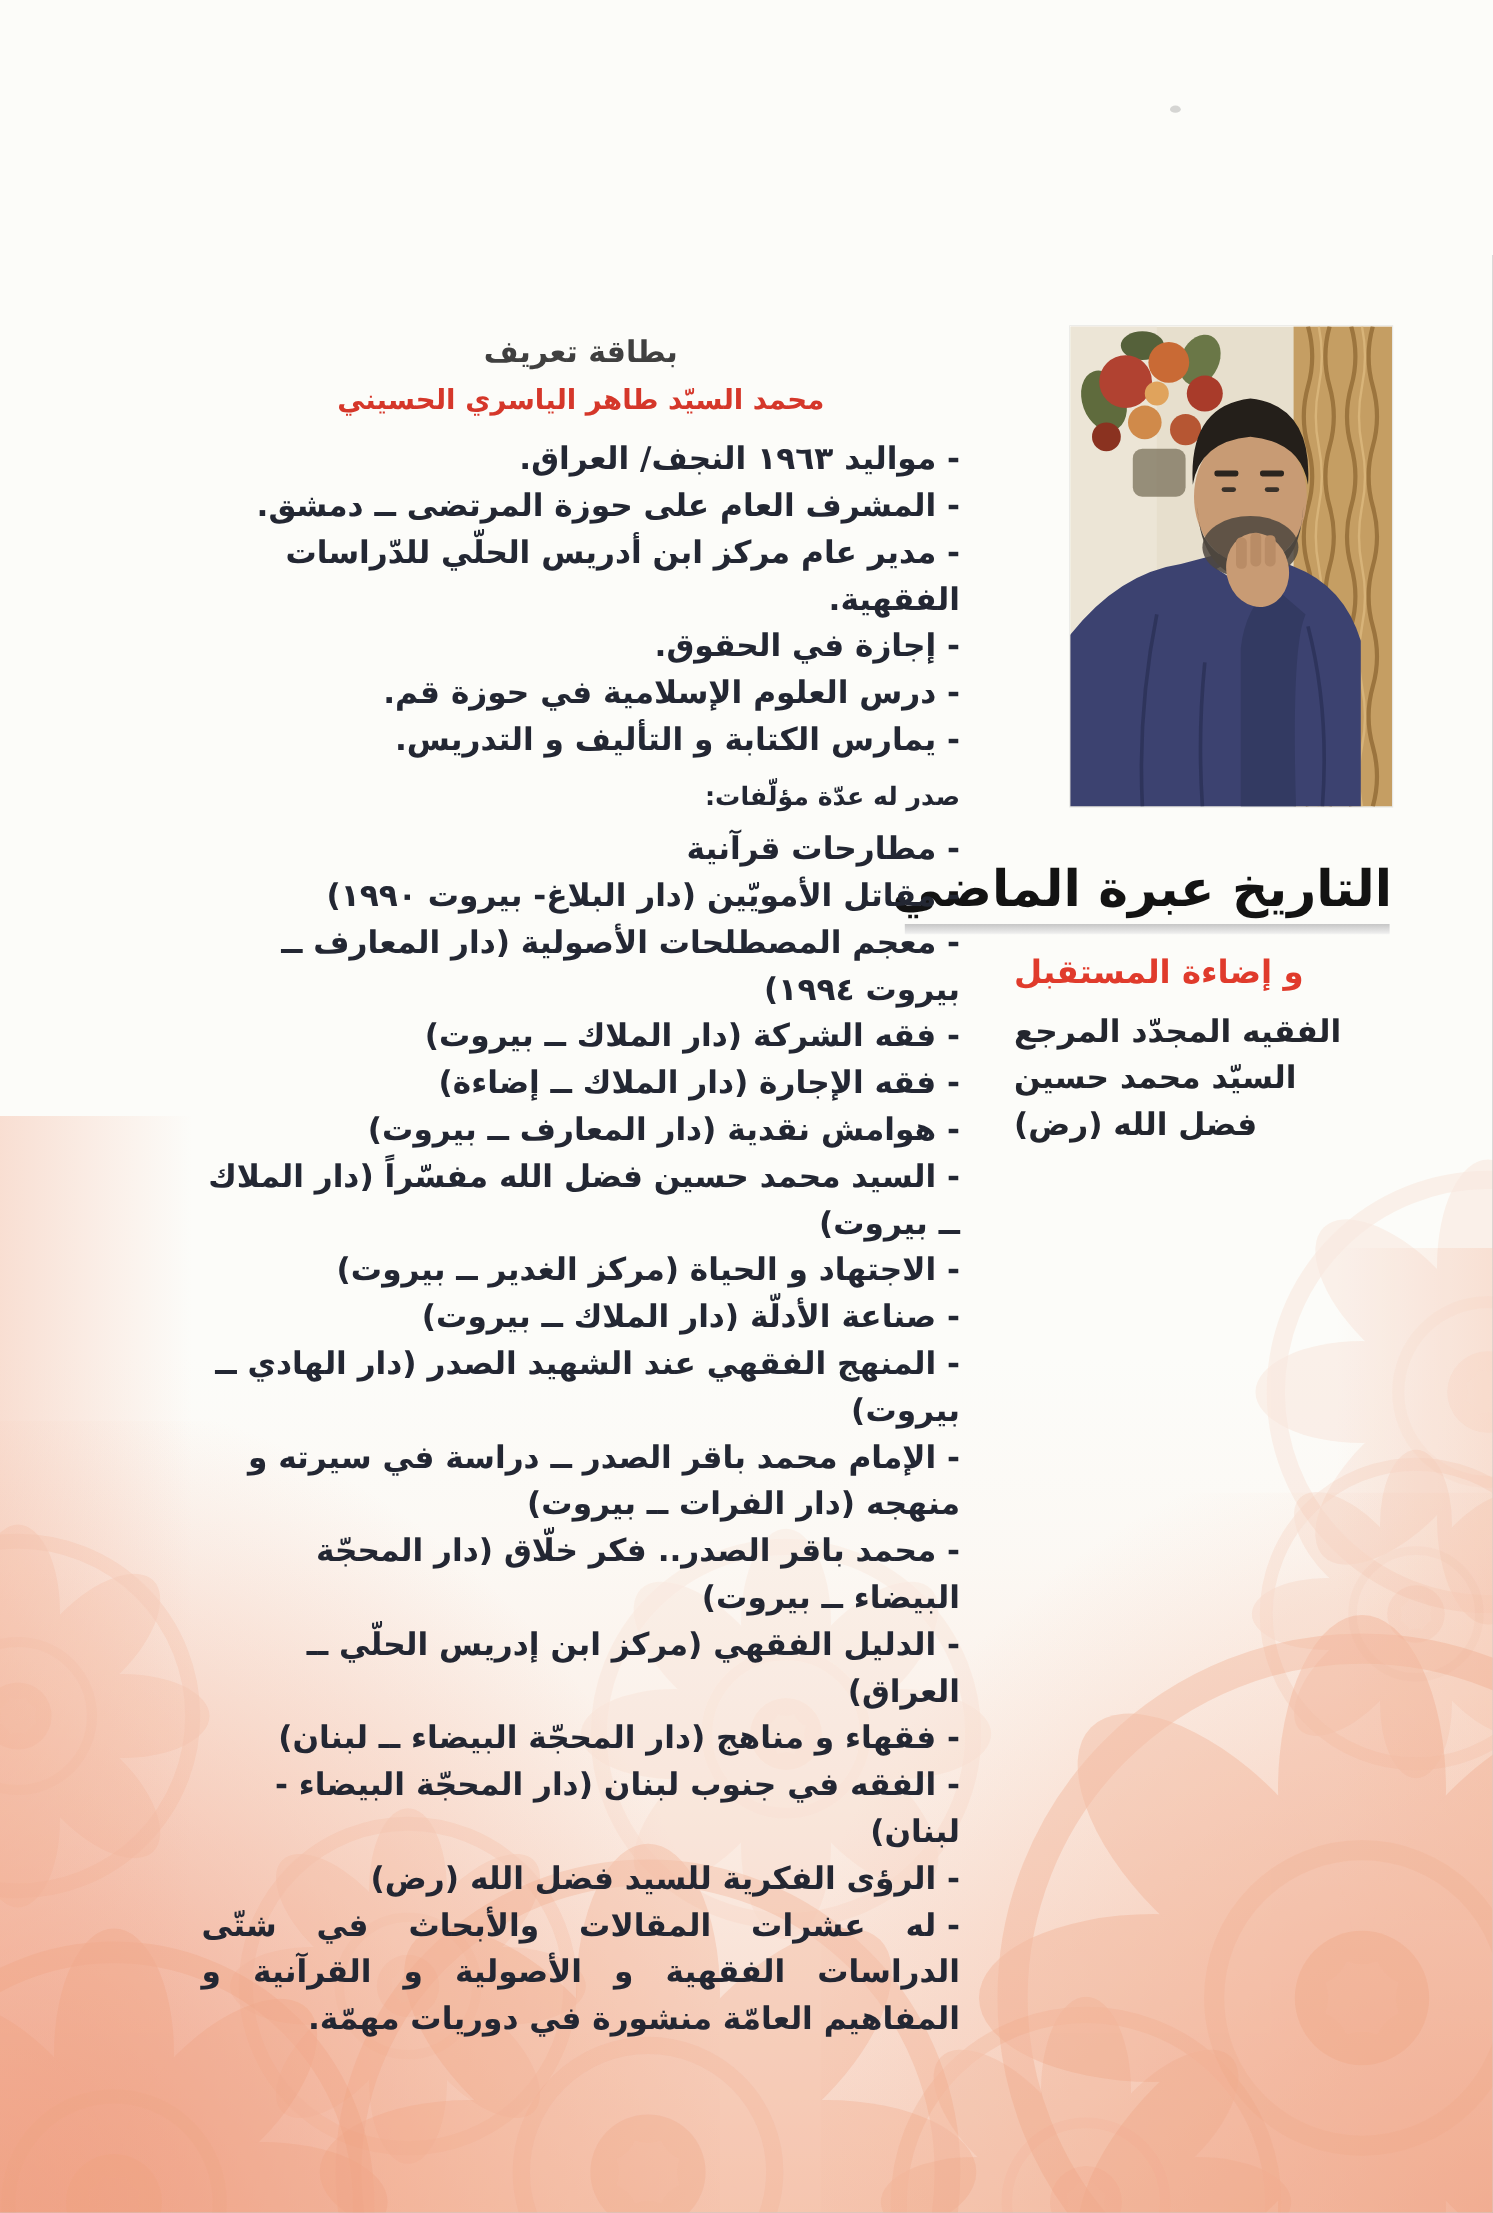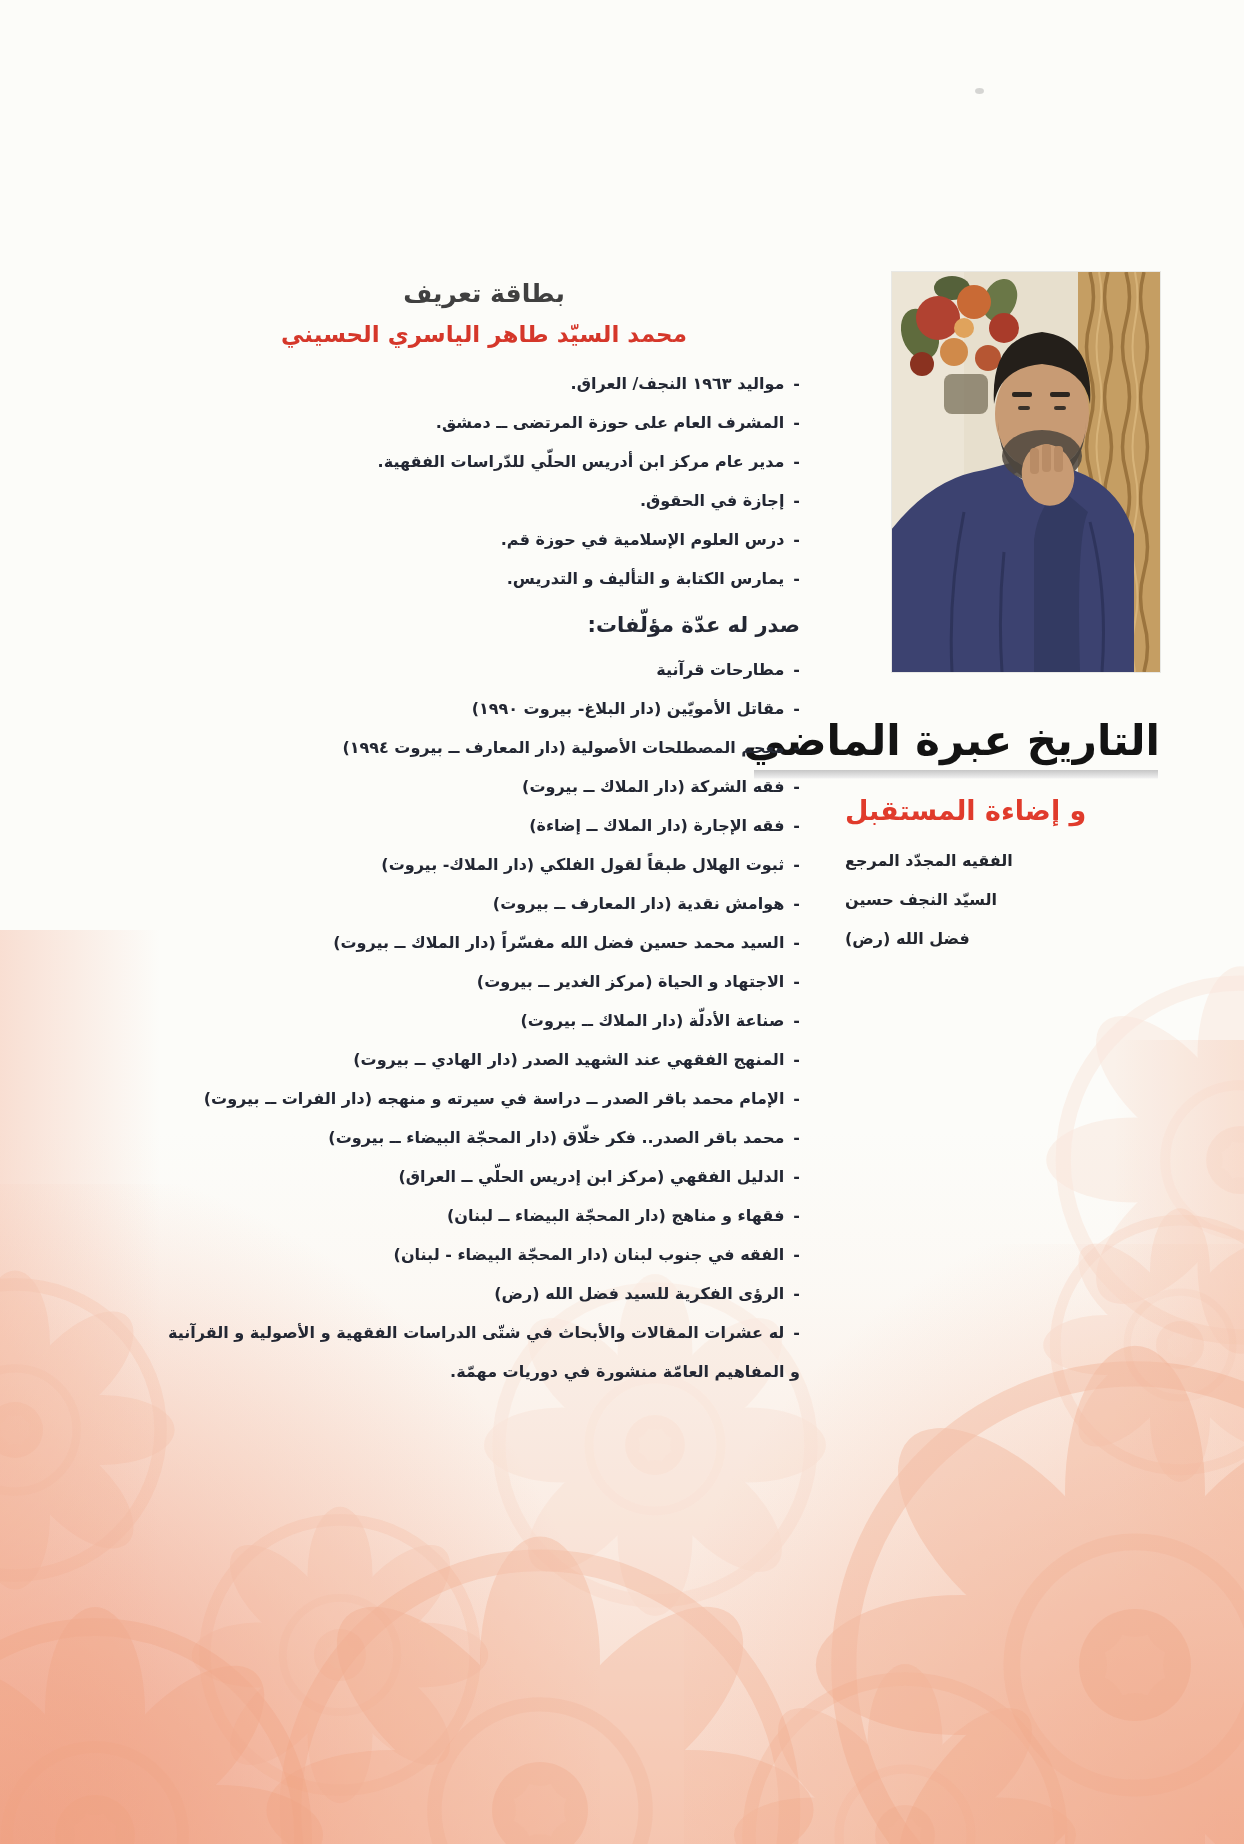--- a/index.html
+++ b/index.html
@@ -39,21 +39,21 @@
   .sub-block{margin-right:0;} 
   .book-subtitle{font-size:27px;line-height:32px;font-weight:bold;color:#e03b2c;
     padding-left:0;margin-right:0;text-align:left;}
   .author-lines{margin-top:14px;font-size:21px;line-height:31px;font-weight:bold;color:#23262e;text-align:left;}
   .author-lines .li{display:block;}
   
   .main{position:absolute;top:276px;right:444px;width:632px;z-index:2;
     direction:rtl;text-align:right;color:#232733;font-weight:bold;}
   .card-title{font-size:25px;line-height:36px;color:#404040;text-align:center;}
   .card-name{font-size:23px;line-height:44px;color:#d5372a;text-align:center;margin-bottom:8px;}
-  .li{font-size:16px;line-height:39px;}
+  .li{font-size:26px;line-height:39px;}
   .dash{margin-left:9px;}
   .works-heading{font-size:21px;line-height:46px;margin:4px 0 2px 0;}
   .closing{text-align:justify;}
 </style>
 </head>
 <body>
 
 <div class="page">
 
   <div class="ornaments">
@@ -159,21 +159,21 @@
       </svg>
     </div>
 
     <div class="book-title">التاريخ عبرة الماضي</div>
     <div class="title-shadow"></div>
 
     <div class="sub-block">
       <div class="book-subtitle">و إضاءة المستقبل</div>
       <div class="author-lines">
           <div class="li"><span>الفقيه المجدّد المرجع</span></div>
-          <div class="li"><span>السيّد النجف حسين</span></div>
+          <div class="li"><span>السيّد محمد حسين</span></div>
           <div class="li"><span>فضل الله (رض)</span></div>
         </div>
     </div>
   </div>
 
   <div class="main">
     <div class="card-title">بطاقة تعريف</div>
     <div class="card-name">محمد السيّد طاهر الياسري الحسيني</div>
 
     <div class="bio-list">
@@ -186,21 +186,20 @@
       </div>
 
     <div class="works-heading">صدر له عدّة مؤلّفات:</div>
 
     <div class="works-list">
         <div class="li"><span class="dash">-</span><span>مطارحات قرآنية</span></div>
         <div class="li"><span class="dash">-</span><span>مقاتل الأمويّين (دار البلاغ- بيروت ١٩٩٠)</span></div>
         <div class="li"><span class="dash">-</span><span>معجم المصطلحات الأصولية (دار المعارف ــ بيروت ١٩٩٤)</span></div>
         <div class="li"><span class="dash">-</span><span>فقه الشركة (دار الملاك ــ بيروت)</span></div>
         <div class="li"><span class="dash">-</span><span>فقه الإجارة (دار الملاك ــ إضاءة)</span></div>
-        <div class="li"><span class="dash">-</span><span>ثبوت الهلال طبقاً لقول الفلكي (دار الملاك- بيروت)</span></div>
         <div class="li"><span class="dash">-</span><span>هوامش نقدية (دار المعارف ــ بيروت)</span></div>
         <div class="li"><span class="dash">-</span><span>السيد محمد حسين فضل الله مفسّراً (دار الملاك ــ بيروت)</span></div>
         <div class="li"><span class="dash">-</span><span>الاجتهاد و الحياة (مركز الغدير ــ بيروت)</span></div>
         <div class="li"><span class="dash">-</span><span>صناعة الأدلّة (دار الملاك ــ بيروت)</span></div>
         <div class="li"><span class="dash">-</span><span>المنهج الفقهي عند الشهيد الصدر (دار الهادي ــ بيروت)</span></div>
         <div class="li"><span class="dash">-</span><span>الإمام محمد باقر الصدر ــ دراسة في سيرته و منهجه (دار الفرات ــ بيروت)</span></div>
         <div class="li"><span class="dash">-</span><span>محمد باقر الصدر.. فكر خلّاق (دار المحجّة البيضاء ــ بيروت)</span></div>
         <div class="li"><span class="dash">-</span><span>الدليل الفقهي (مركز ابن إدريس الحلّي ــ العراق)</span></div>
         <div class="li"><span class="dash">-</span><span>فقهاء و مناهج (دار المحجّة البيضاء ــ لبنان)</span></div>
         <div class="li"><span class="dash">-</span><span>الفقه في جنوب لبنان (دار المحجّة البيضاء - لبنان)</span></div>

